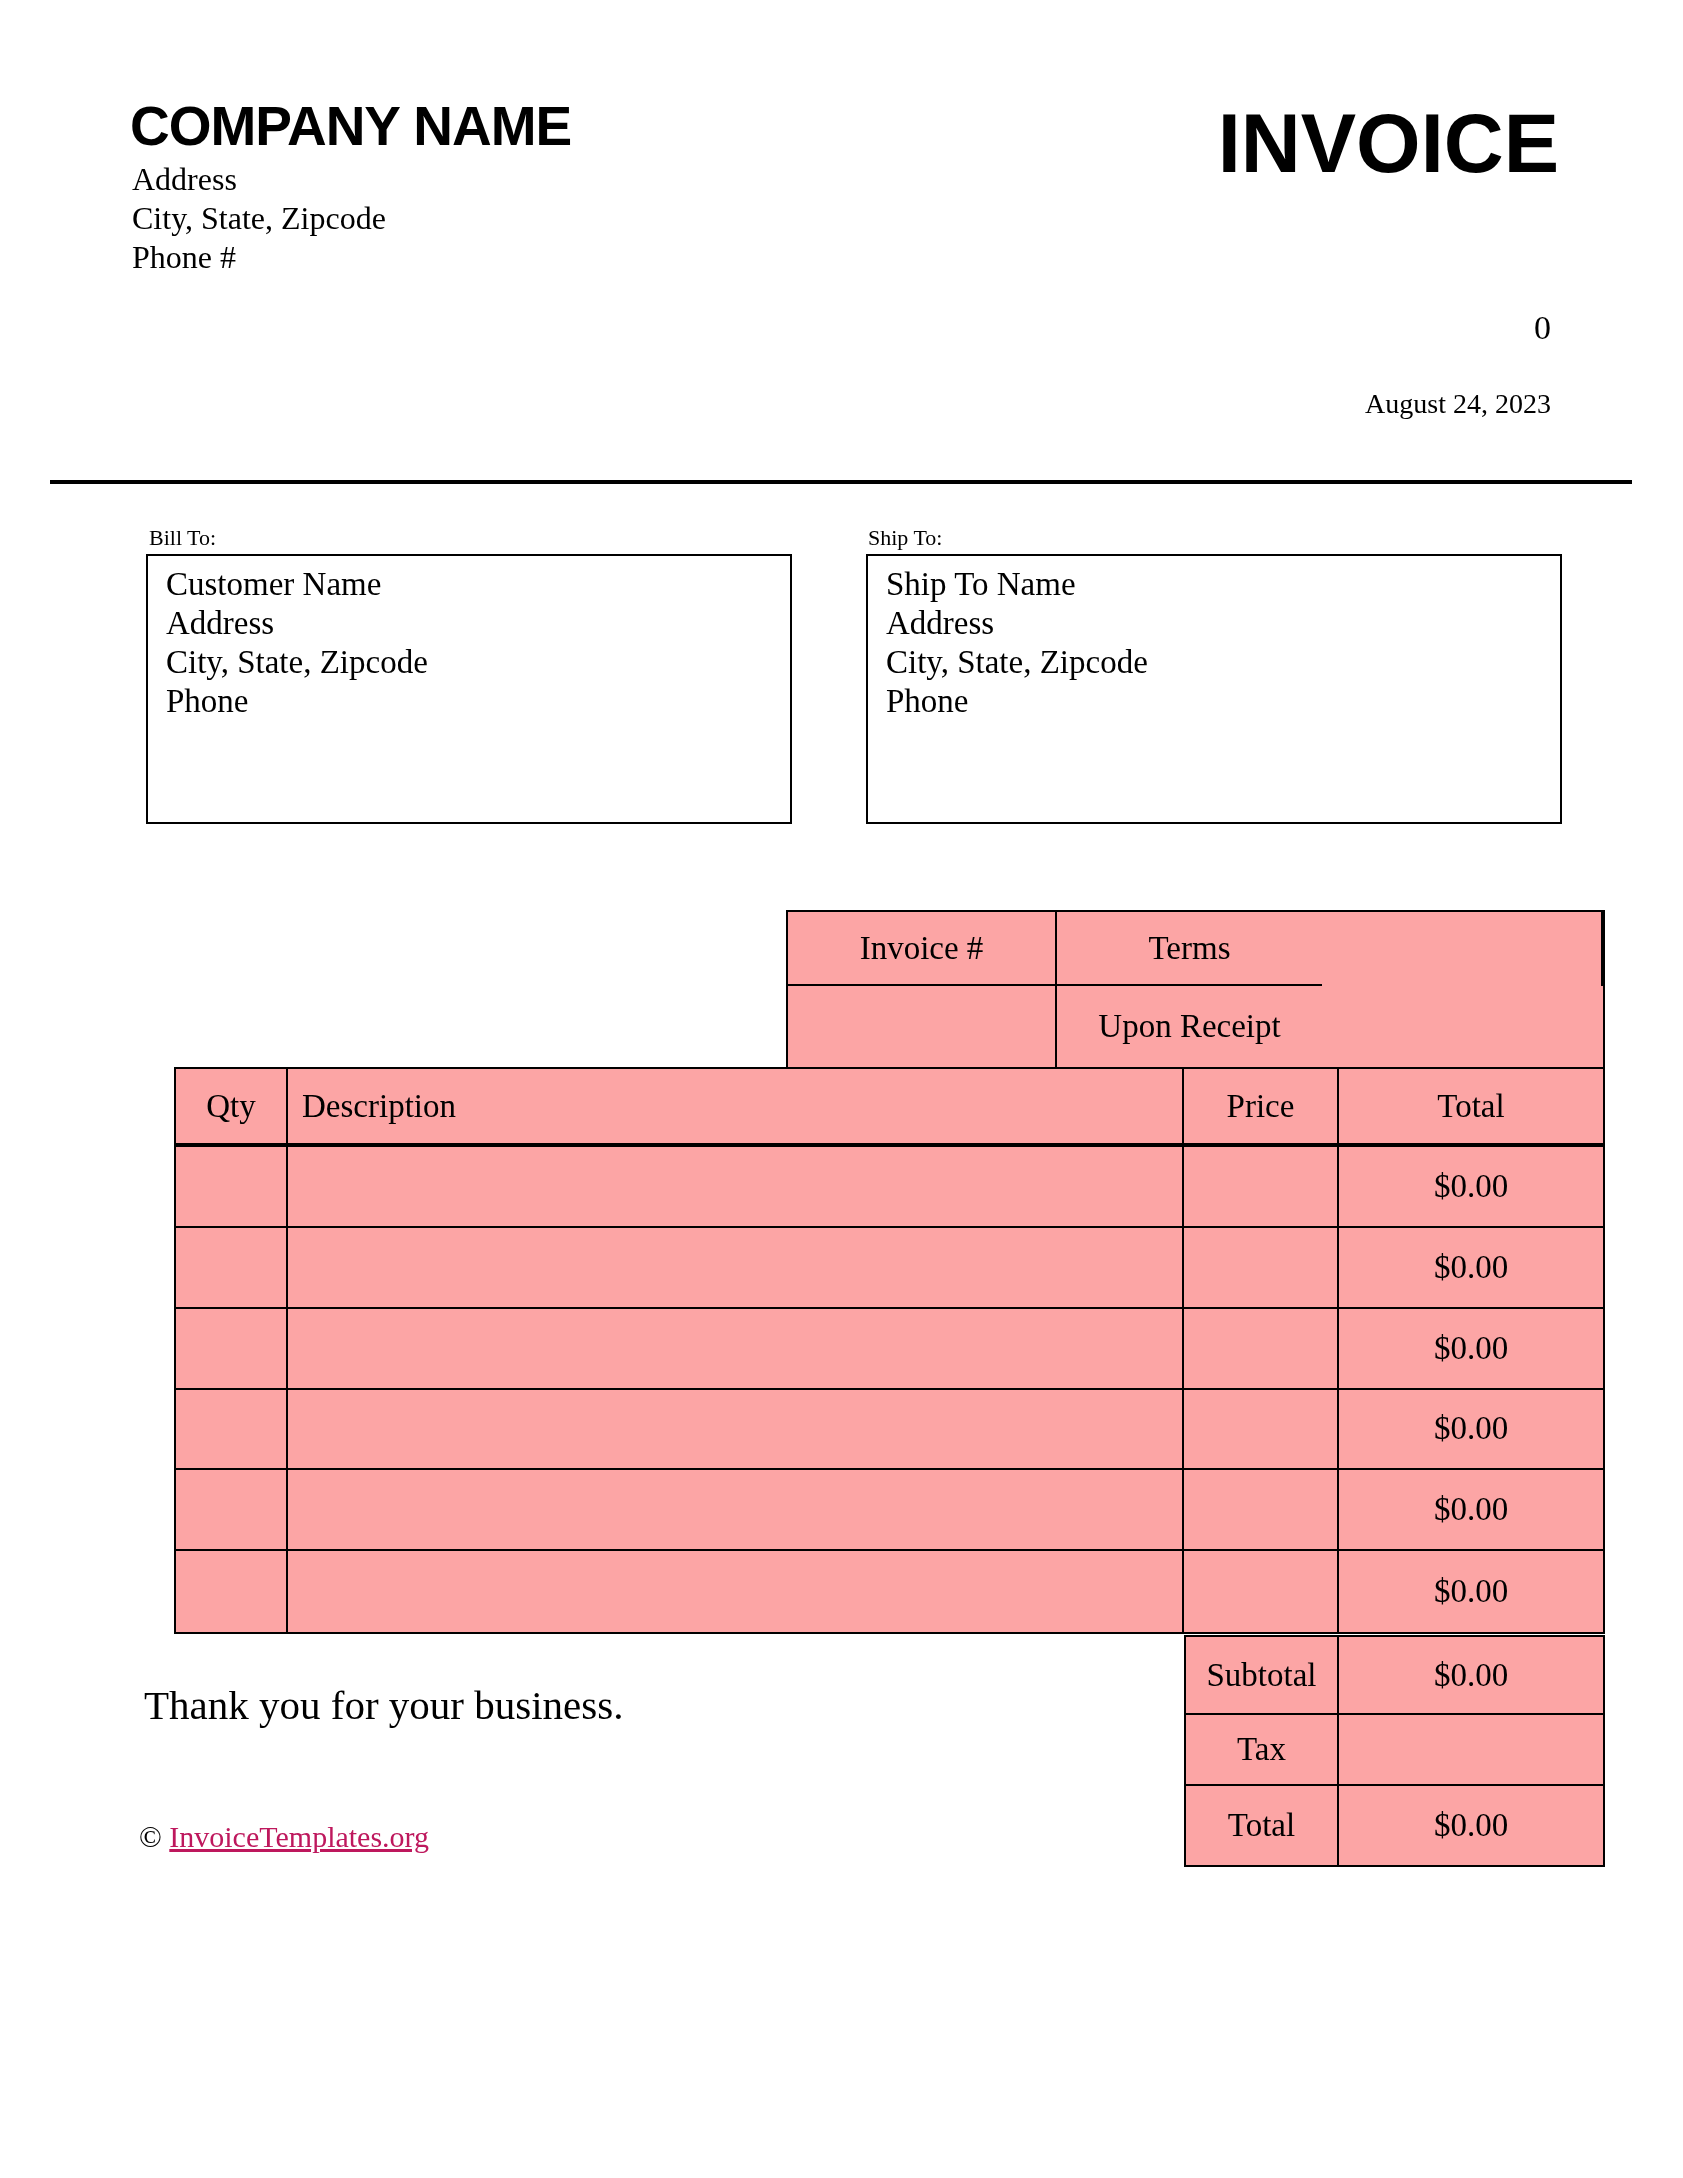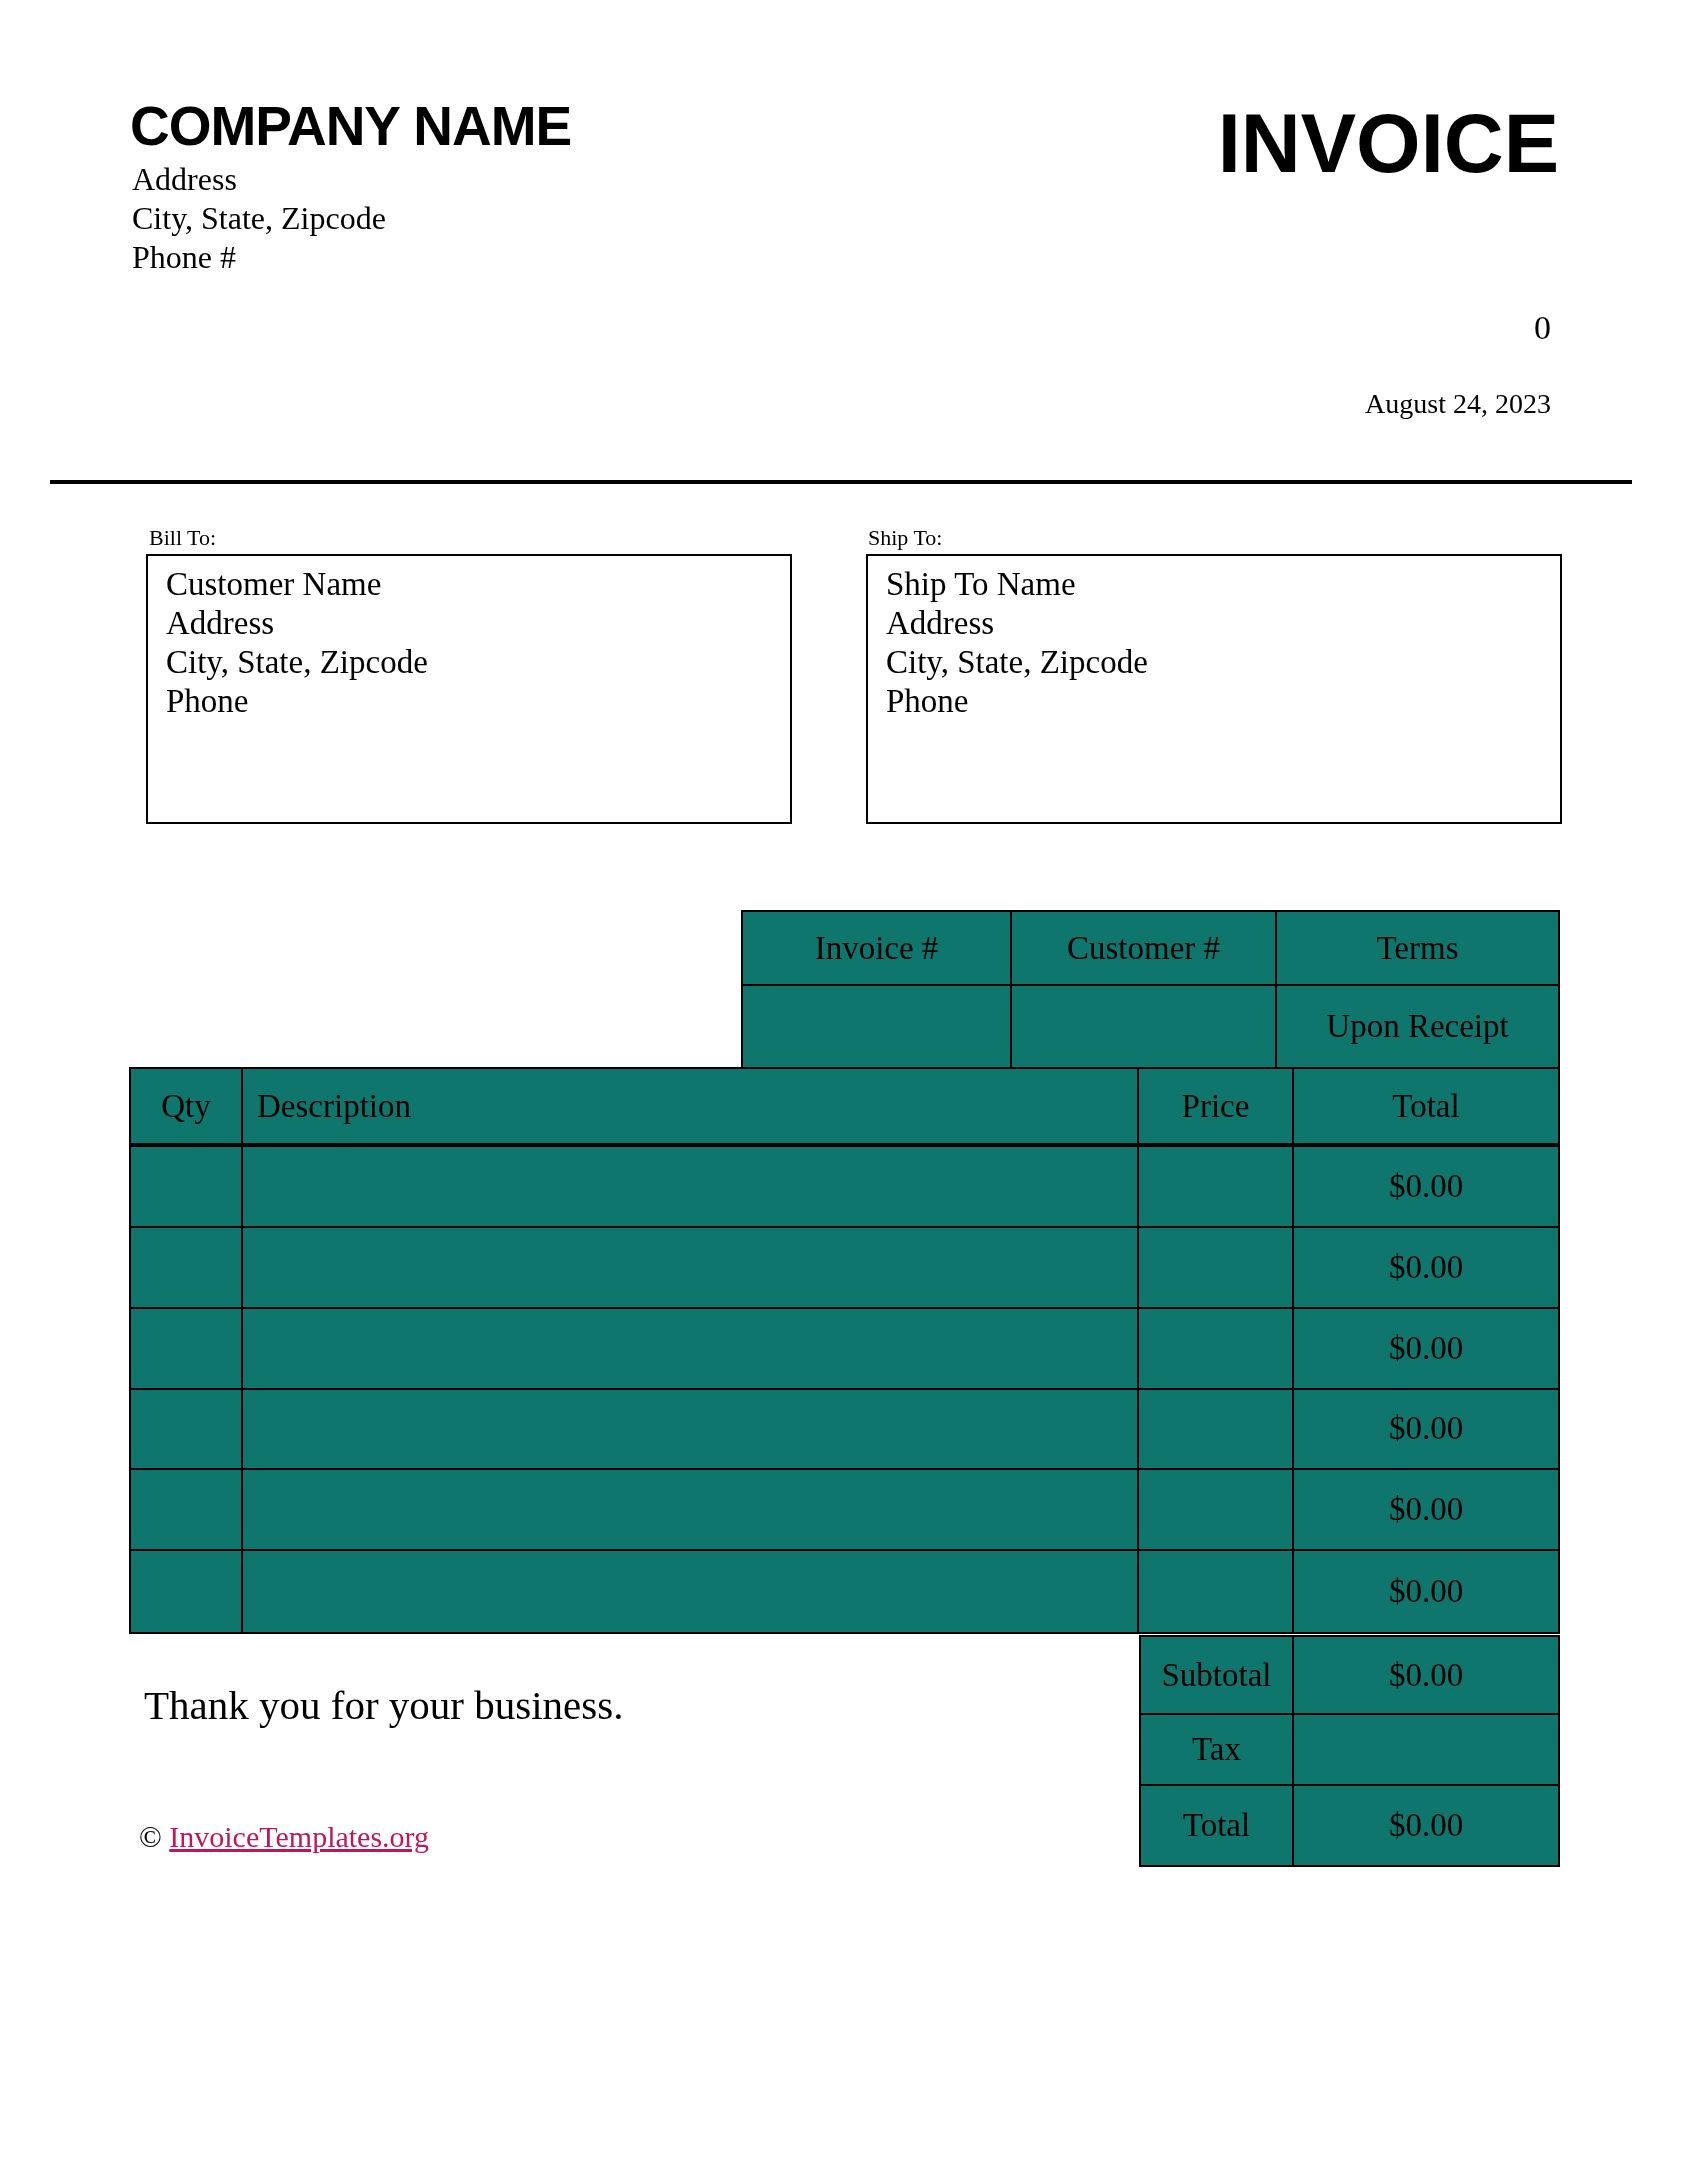--- a/index.html
+++ b/index.html
@@ -69,21 +69,22 @@
     font-family: Liberation Serif, serif;
   }
   .bill-box { left: 146px; top: 554px; width: 646px; height: 270px; }
   .ship-box { left: 866px; top: 554px; width: 696px; height: 270px; }
 
   
   .gtable {
     display: grid;
     border: 2px solid #000000;
     box-sizing: border-box;
-    background: #0f766e;
+    background: #fca5a5;
+    margin-left: 45px;
   }
   .cell {
     display: flex;
     align-items: center;
     justify-content: center;
     font-size: 33px;
     border-right: 2px solid #000000;
     border-bottom: 2px solid #000000;
     box-sizing: border-box;
     overflow: hidden;
@@ -153,21 +154,20 @@
   <div class="abs box-label ship-label">Ship To:</div>
   <div class="abs addr-box ship-box">
     <div>Ship To Name</div>
     <div>Address</div>
     <div>City, State, Zipcode</div>
     <div>Phone</div>
   </div>
 
   <div class="abs gtable info-table">
     <div class="cell">Invoice #</div>
-    <div class="cell">Customer #</div>
     <div class="cell last-col">Terms</div>
     <div class="cell last-row"></div>
     <div class="cell last-row"></div>
     <div class="cell last-col last-row">Upon Receipt</div>
   </div>
 
   <div class="abs gtable items-table">
 
     <div class="cell thick-bottom">Qty</div>
     <div class="cell thick-bottom left-align">Description</div>

